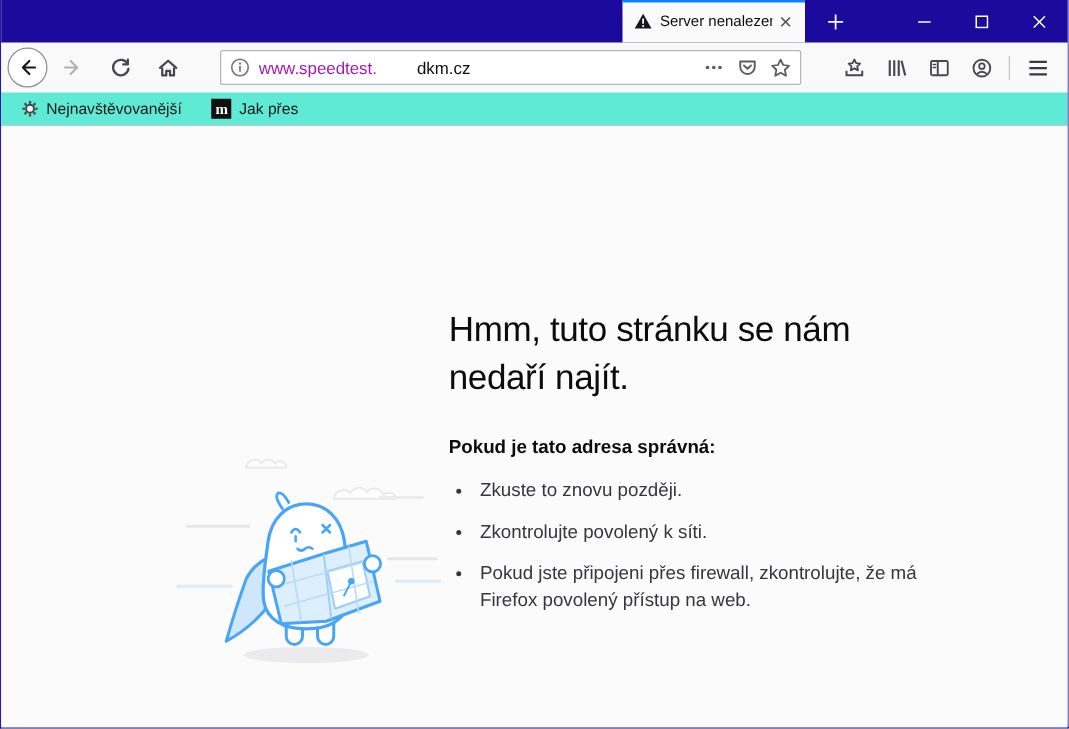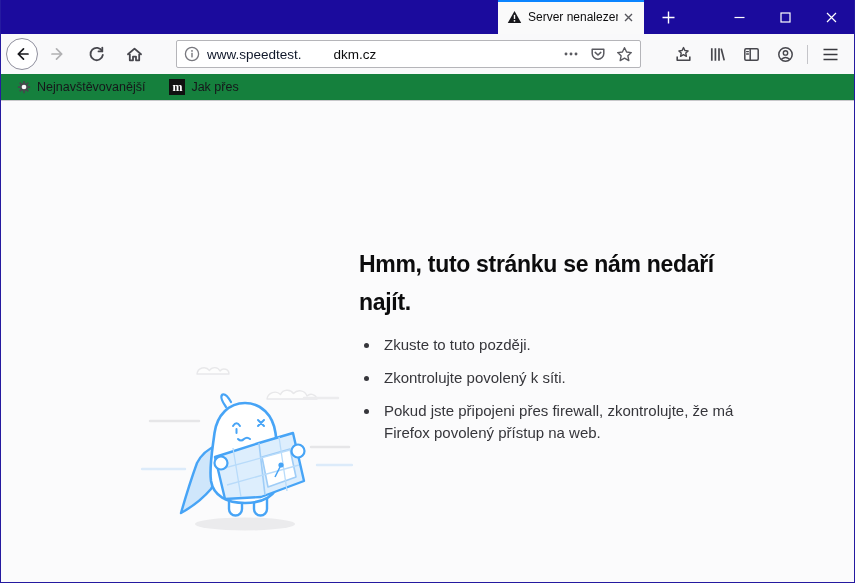--- a/index.html
+++ b/index.html
@@ -31,44 +31,44 @@
   }
   .nav-btn { width: 32px; height: 32px; border: none; background: none; display: flex; align-items: center; justify-content: center; cursor: pointer; border-radius: 2px; flex: 0 0 auto; }
   .back-btn { width: 32px; height: 32px; border: 1px solid #8f8f9d; border-radius: 50%; background: #fff; }
   .urlbar {
     flex: 1; height: 28px; margin: 0 26px 0 26px; background: #fff;
     border: 1px solid #b5b5b9; border-radius: 2px; display: flex; align-items: center; padding: 0 2px 0 0;
     cursor: text;
   }
   .urlbar-info { width: 30px; display: flex; align-items: center; justify-content: center; flex: 0 0 auto; }
   .url-text { flex: 1; font-size: 13.5px; white-space: nowrap; overflow: hidden; }
-  .url-prefix { color: #0f172a; }
+  .url-prefix { color: #a21caf; }
   .url-domain { color: #0c0c0d; margin-left: 32px; }
   .url-action { width: 27px; height: 26px; border: none; background: none; display: flex; align-items: center; justify-content: center; cursor: pointer; flex: 0 0 auto; }
   .nav-sep { width: 1px; height: 19px; background: #c5c5c9; margin: 0 6px; flex: 0 0 auto; }
 
   
   .bookmarksbar {
-    height: 27px; background: #15803d; border-bottom: 1px solid #c8c8cb;
+    height: 27px; background: #5eead4; border-bottom: 1px solid #c8c8cb;
     display: flex; align-items: center; padding-left: 13px; gap: 18px;
   }
   .bm-item { display: flex; align-items: center; gap: 6px; cursor: pointer; height: 21px; padding: 0 3px; border-radius: 2px; }
   .bm-label { font-size: 12.5px; color: #16161a; }
   .m-badge {
     width: 16px; height: 16px; background: #101010; color: #fff; font-weight: bold;
     font-size: 12px; display: flex; align-items: center; justify-content: center;
     font-family: "Liberation Serif", serif;
   }
 
   
   .content { position: relative; height: 481px; background: #fbfbfc; }
   .illustration { position: absolute; left: 140px; top: 246px; }
 
   .error-col { position: absolute; left: 358px; top: 144px; width: 380px; }
-  .error-title { font-size: 23px; font-weight: 700; line-height: 38px; color: #0c0c0d; letter-spacing: -0.3px; }
+  .error-title { font-size: 28px; font-weight: 400; line-height: 38px; color: #0c0c0d; letter-spacing: -0.3px; }
   .error-desc { margin-top: 28px; font-size: 15px; line-height: 22px; color: #36363b; }
   .error-advice { margin-top: 26px; font-size: 15px; line-height: 22px; font-weight: bold; color: #0c0c0d; }
   .error-list { margin: 13px 0 0 21px; }
   .error-list li { font-size: 15px; line-height: 22px; color: #36363b; margin-bottom: 11px; padding-left: 4px; }
 
   svg { display: block; }
 </style>
 </head>
 <body>
 
@@ -276,22 +276,23 @@
         <circle cx="140" cy="118" r="2.6" fill="#47a4f6"></circle>
         <path d="M140 118 L134 130" stroke="#47a4f6" stroke-width="1.5" fill="none"></path>
       </g>
 
       <circle cx="80" cy="116" r="6.5" fill="#fff" stroke="#47a4f6" stroke-width="2.2"></circle>
       <circle cx="157" cy="104" r="6.5" fill="#fff" stroke="#47a4f6" stroke-width="2.2"></circle>
     </svg>
 
     <div class="error-col">
       <h1 class="error-title">Hmm, tuto stránku se nám nedaří najít.</h1>
+      <p class="error-advice">Pokud je tato adresa správná:</p>
       <ul class="error-list">
-        <li>Zkuste to tuto později.</li>
+        <li>Zkuste to znovu později.</li>
         <li>Zkontrolujte povolený k síti.</li>
         <li>Pokud jste připojeni přes firewall, zkontrolujte, že má Firefox povolený přístup na web.</li>
       </ul>
 
     </div>
   </div>
 
 </div>
 
 </body></html>

